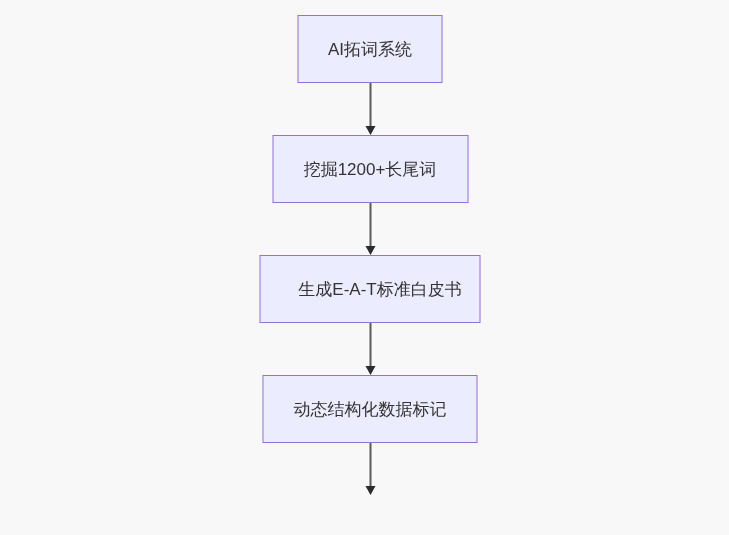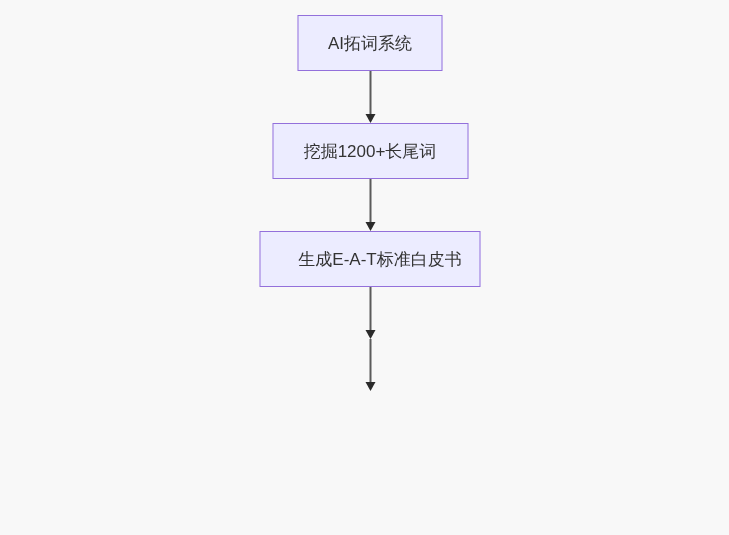--- a/index.html
+++ b/index.html
@@ -22,21 +22,21 @@
     position: absolute;
     left: 370px;
     top: 15px;
     transform: translateX(-50%);
     display: flex;
     flex-direction: column;
     align-items: center;
   }
   .node {
     box-sizing: border-box;
-    height: 56px;
+    height: 68px;
     display: flex;
     align-items: center;
     justify-content: center;
     background: var(--node_fill, #ececff);
     border: 1px solid var(--node_border, #9370db);
     color: var(--node_text, #333333);
     font-size: 17px;
     line-height: 1;
     white-space: nowrap;
     padding: 0 14px;
@@ -95,20 +95,23 @@
 
     <div class="node n3">
       <span class="node-label">生成E-A-T标准白皮书</span>
     </div>
 
     <div class="arrow">
       <div class="arrow-line"></div>
       <div class="arrow-head"></div>
     </div>
 
+    <div class="node n4">
+      <span class="node-label">动态结构化数据标记</span>
+    </div>
 
     <div class="arrow">
       <div class="arrow-line"></div>
       <div class="arrow-head"></div>
     </div>
 
 
   </div>
 </div>
 

